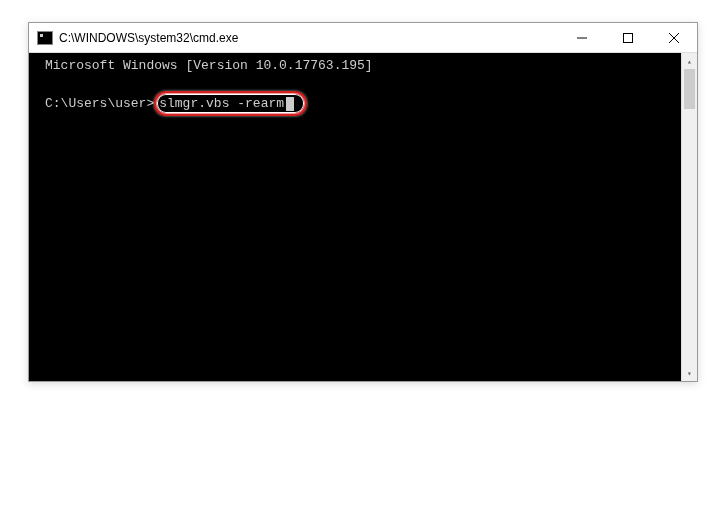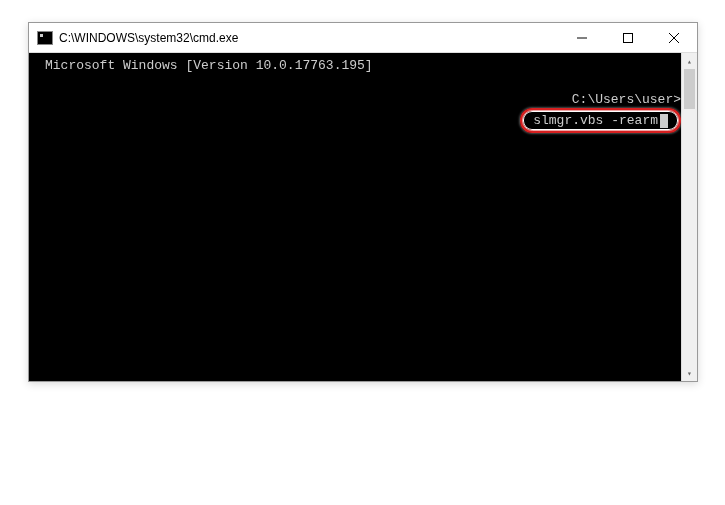--- a/index.html
+++ b/index.html
@@ -83,23 +83,22 @@
       line-height: 17px;
       color: #ccc;
       position: relative;
       overflow: hidden;
     }
     .terminal-line {
       white-space: pre;
     }
     .prompt-line {
       display: flex;
-      align-items: flex-end;
+      align-items: center;
       margin-top: 17px;
-      flex-direction: column;
     }
     .prompt-path {
       white-space: pre;
     }
     .highlight-box {
       border: 3px solid #d62020;
       border-radius: 12px;
       padding: 1px 10px 1px 2px;
       display: inline-flex;
       align-items: center;
@@ -109,21 +108,20 @@
     .highlight-box::before {
       content: "";
       position: absolute;
       inset: -1px;
       border: 1px solid rgba(255,255,255,0.6);
       border-radius: 13px;
       pointer-events: none;
     }
     .command-text {
       white-space: pre;
-      margin-left: 8px;
     }
     .cursor {
       display: inline-block;
       width: 8px;
       height: 14px;
       background: #ccc;
       margin-left: 2px;
       vertical-align: middle;
     }
     .scrollbar {

